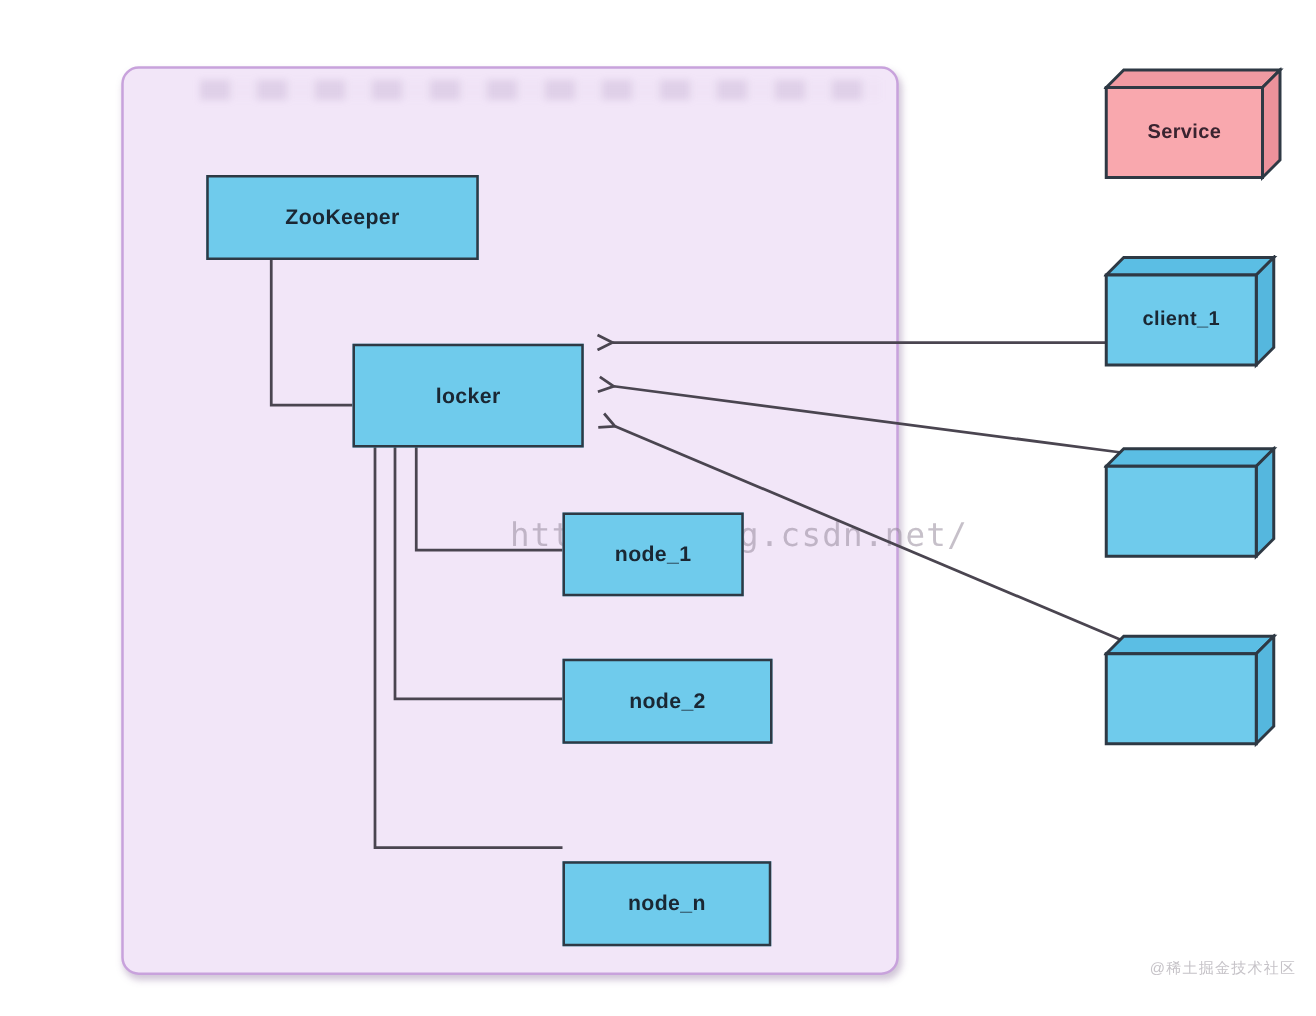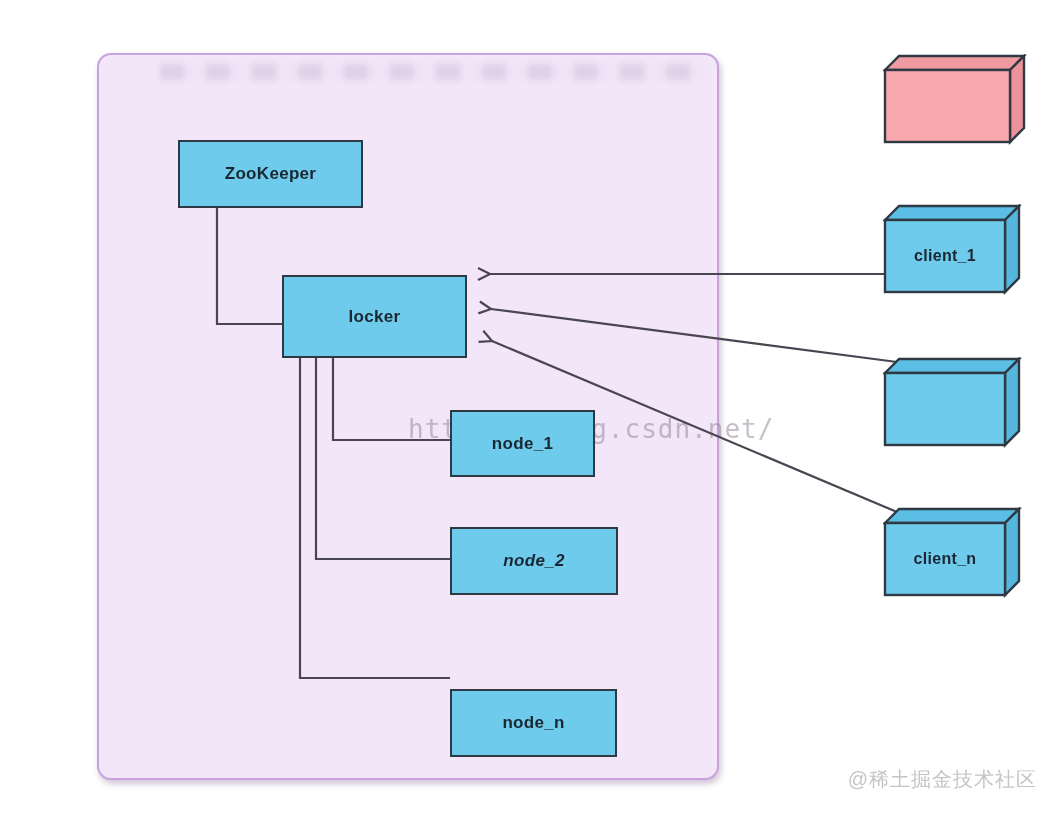--- a/index.html
+++ b/index.html
@@ -29,39 +29,39 @@
   
   .watermark{
     position:absolute;left:408px;top:414px;
     font-family:"DejaVu Sans Mono", monospace;
     font-size:26px;letter-spacing:1px;
     color:rgba(142,130,148,0.50);
     z-index:1;white-space:nowrap;
   }
   .credit{
     position:absolute;right:16px;top:766px;
-    font-size:20px;color:#C6C3C8;
+    font-size:12px;color:#C6C3C8;
     z-index:3;letter-spacing:1px;
   }
   
   .flat-node{
     position:absolute;
     background:#6FCBEC;
     border:2px solid #2E3944;
     display:flex;align-items:center;justify-content:center;
     z-index:2;
     box-sizing:border-box;
   }
   .flat-node span{
     font-size:17px;font-weight:600;color:#1A2733;letter-spacing:0.3px;
   }
-  #zookeeper{left:178px;top:140px;width:185px;height:68px;}
+  #zookeeper{left:165px;top:140px;width:218px;height:68px;}
   #locker   {left:282px;top:275px;width:185px;height:83px;}
   #node1    {left:450px;top:410px;width:145px;height:67px;}
-  #node2    {left:450px;top:527px;width:168px;height:68px;font-style:italic;}
+  #node2    {left:450px;top:527px;width:168px;height:68px;}
   #noden    {left:450px;top:645px;width:167px;height:68px;margin-top:44px;}
   
   .node3d{position:absolute;z-index:2;}
   .node3d svg{display:block;}
   .node3d .label{
     position:absolute;left:2px;top:16px;width:120px;height:72px;
     display:flex;align-items:center;justify-content:center;
     font-size:16px;font-weight:700;color:#1A2733;letter-spacing:0.3px;
   }
   #service{left:883px;top:54px;}
@@ -115,20 +115,21 @@
 <div class="flat-node" id="noden">
   <span>node_n</span>
 </div>
 
 <div class="node3d" id="service">
   <svg width="147" height="92">
     <polygon points="2,16 16,2 141,2 127,16" fill="#F09AA2" stroke="#2E3944" stroke-width="2.4"></polygon>
     <polygon points="127,16 141,2 141,74 127,88" fill="#EC929B" stroke="#2E3944" stroke-width="2.4"></polygon>
     <rect x="2" y="16" width="125" height="72" fill="#F9A8AE" stroke="#2E3944" stroke-width="2.4"></rect>
   </svg>
+  <div class="label">Service</div>
 </div>
 
 <div class="node3d" id="client1">
   <svg width="142" height="92">
     <polygon points="2,16 16,2 136,2 122,16" fill="#5BBEE4" stroke="#2E3944" stroke-width="2.4"></polygon>
     <polygon points="122,16 136,2 136,74 122,88" fill="#55B7DE" stroke="#2E3944" stroke-width="2.4"></polygon>
     <rect x="2" y="16" width="120" height="72" fill="#6FCBEC" stroke="#2E3944" stroke-width="2.4"></rect>
   </svg>
   <div class="label">client_1</div>
 </div>
@@ -140,16 +141,15 @@
     <rect x="2" y="16" width="120" height="72" fill="#6FCBEC" stroke="#2E3944" stroke-width="2.4"></rect>
   </svg>
 </div>
 
 <div class="node3d" id="clientn">
   <svg width="142" height="92">
     <polygon points="2,16 16,2 136,2 122,16" fill="#5BBEE4" stroke="#2E3944" stroke-width="2.4"></polygon>
     <polygon points="122,16 136,2 136,74 122,88" fill="#55B7DE" stroke="#2E3944" stroke-width="2.4"></polygon>
     <rect x="2" y="16" width="120" height="72" fill="#6FCBEC" stroke="#2E3944" stroke-width="2.4"></rect>
   </svg>
-  <div class="label">client_n</div>
 </div>
 
 <span class="credit">@稀土掘金技术社区</span>
 
 </body></html>

